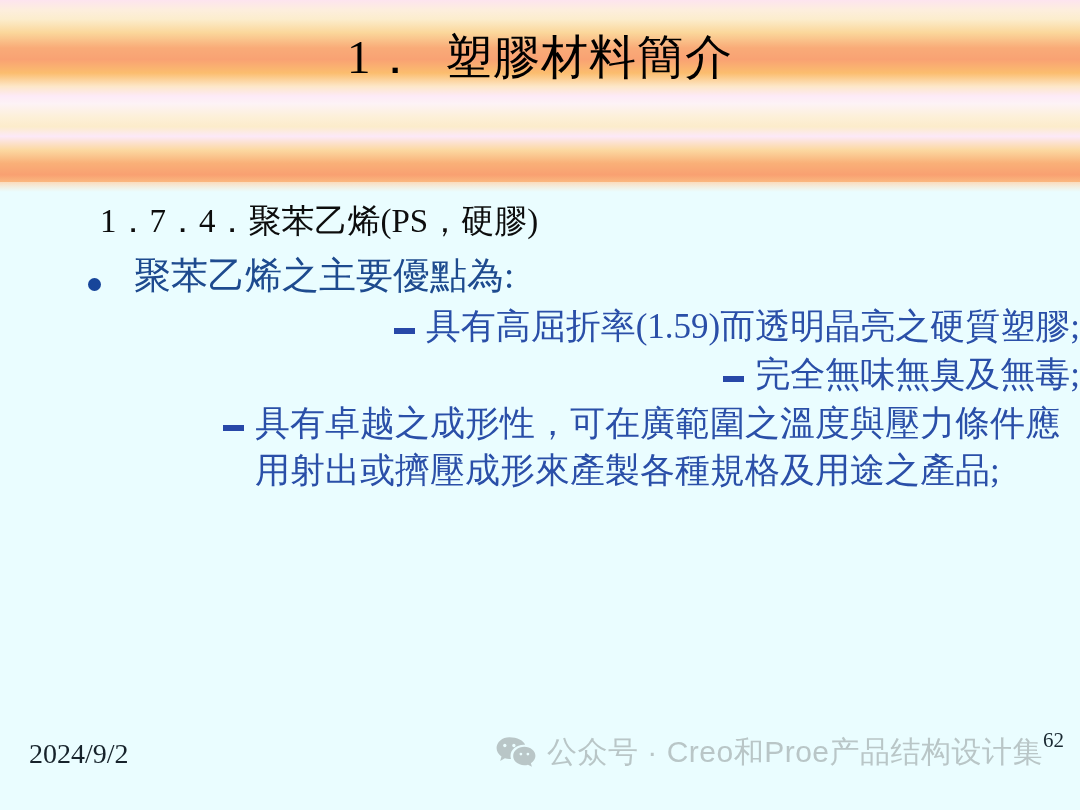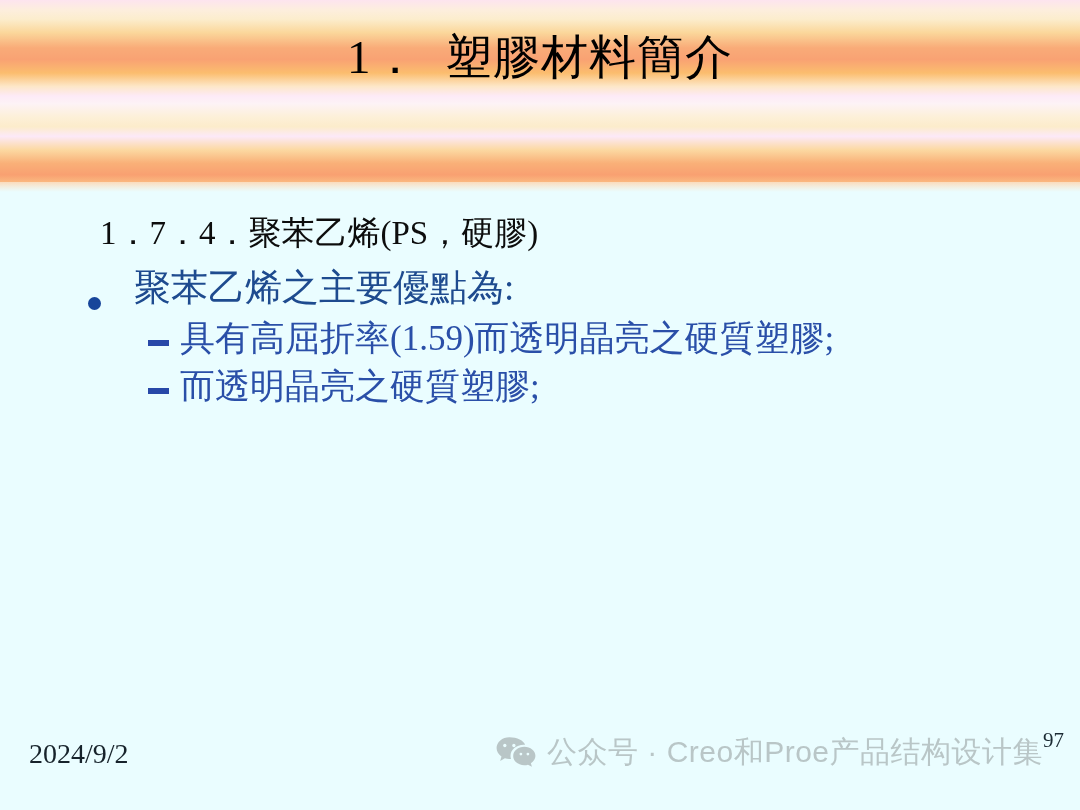--- a/index.html
+++ b/index.html
@@ -92,39 +92,39 @@
     color: #3a2fb0;
     font-weight: 700;
     letter-spacing: 1px;
     white-space: pre;
   }
 
   
   .body-area {
     position: absolute;
     left: 0;
-    top: 204px;
+    top: 192px;
     width: 1080px;
     height: 530px;
     padding: 0;
   }
 
   .sub-heading {
     margin: 0;
     padding: 8px 0 0 100px;
     font-family: "Liberation Serif", "DejaVu Serif", serif;
     font-size: 33px;
     line-height: 1.3;
     color: #0d0d0d;
     white-space: pre;
   }
 
   .bullet-l1 {
     display: flex;
-    align-items: flex-end;
+    align-items: center;
     padding: 10px 0 0 88px;
     color: #1e4b8f;
   }
   .dot-bullet {
     flex: 0 0 auto;
     width: 13px;
     height: 13px;
     border-radius: 50%;
     background: #17459a;
     margin-top: 18px;
@@ -140,20 +140,21 @@
 
   .sub-list {
     margin: 0;
     padding: 4px 0 0 0;
     list-style: none;
   }
   .bullet-l2 {
     display: flex;
     align-items: flex-start;
     padding: 1px 0 0 148px;
+    justify-content: flex-end;
   }
   .dash-bullet {
     flex: 0 0 auto;
     width: 21px;
     height: 6px;
     background: #2848a8;
     margin-top: 25px;
     margin-right: 11px;
   }
   .bullet-l2-text {
@@ -233,37 +234,41 @@
       <span class="bullet-l1-text">聚苯乙烯之主要優點為:</span>
     </div>
 
     <ul class="sub-list">
       <li class="bullet-l2">
         <span class="dash-bullet"></span>
         <span class="bullet-l2-text">具有高屈折率(1.59)而透明晶亮之硬質塑膠;</span>
       </li>
       <li class="bullet-l2">
         <span class="dash-bullet"></span>
-        <span class="bullet-l2-text">而透明晶亮之硬質塑膠;</span>
+        <span class="bullet-l2-text">完全無味無臭及無毒;</span>
+      </li>
+      <li class="bullet-l2">
+        <span class="dash-bullet"></span>
+        <span class="bullet-l2-text wrap">具有卓越之成形性，可在廣範圍之溫度與壓力條件應用射出或擠壓成形來產製各種規格及用途之產品;</span>
       </li>
     </ul>
 
   </div>
 
   <div class="footer">
     <span class="footer-date">2024/9/2</span>
 
     <div class="watermark">
       <svg class="wechat-icon" viewBox="0 0 48 40">
         <path d="M16.5 2C8.3 2 1.8 7.6 1.8 14.4c0 3.9 2.2 7.4 5.6 9.6l-1.5 5 5.4-2.9c1.6.5 3.4.8 5.2.8.6 0 1.2 0 1.8-.1-.4-1.1-.6-2.3-.6-3.5 0-7 6.7-12.7 15-12.7.6 0 1.1 0 1.7.1C32.9 5.9 25.4 2 16.5 2z" fill="#b9c6c7"></path>
         <circle cx="11.2" cy="11.4" r="1.9" fill="#eafdff"></circle>
         <circle cx="21.6" cy="11.4" r="1.9" fill="#eafdff"></circle>
         <path d="M46.2 23.4c0-5.8-5.7-10.5-12.7-10.5s-12.7 4.7-12.7 10.5S26.5 33.9 33.5 33.9c1.5 0 2.9-.2 4.2-.6l4.5 2.4-1.2-4.1c3.1-1.9 5.2-5 5.2-8.2z" fill="#b9c6c7"></path>
         <circle cx="29.6" cy="21.2" r="1.6" fill="#eafdff"></circle>
         <circle cx="37.6" cy="21.2" r="1.6" fill="#eafdff"></circle>
       </svg>
       <span class="watermark-text">公众号 · Creo和Proe产品结构设计集</span>
     </div>
 
-    <span class="page-number">97</span>
+    <span class="page-number">62</span>
   </div>
 
 </div>
 
 </body></html>

